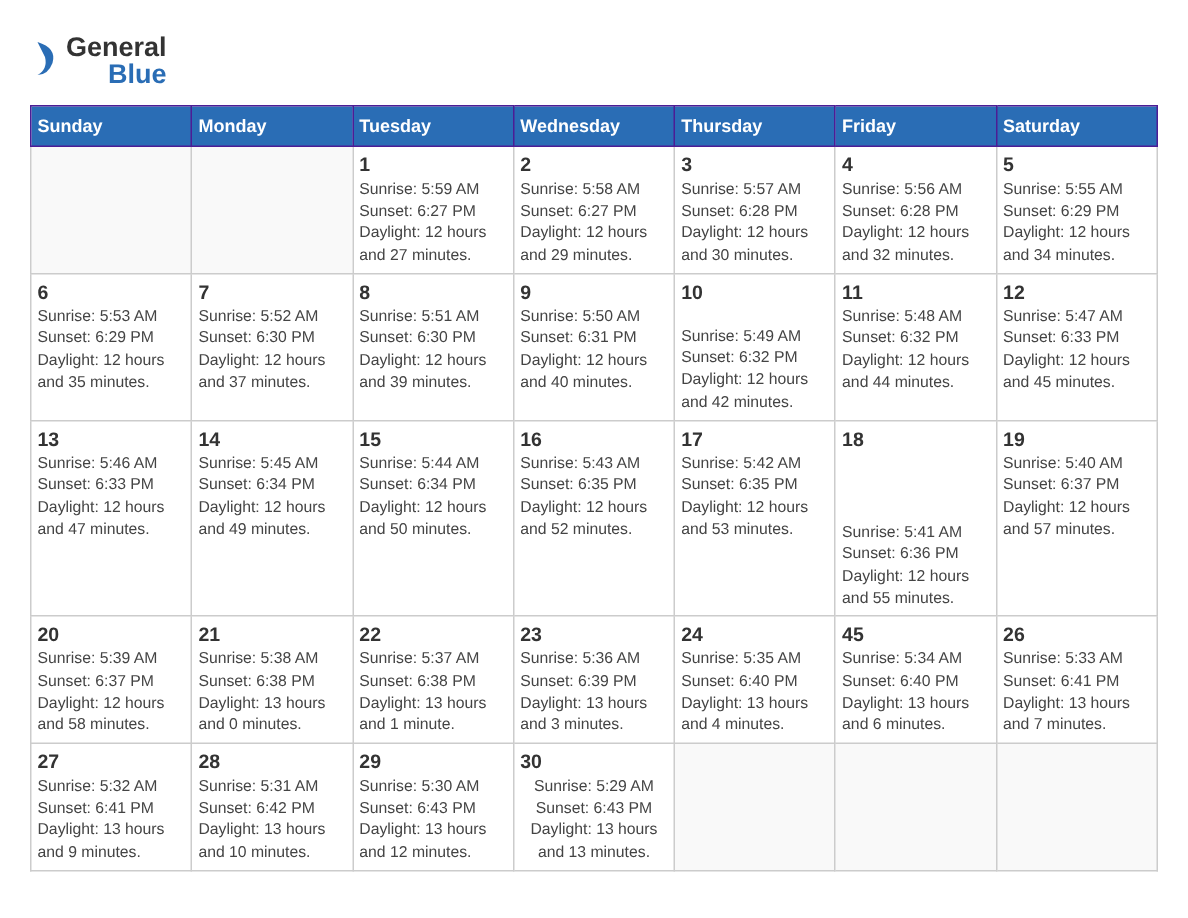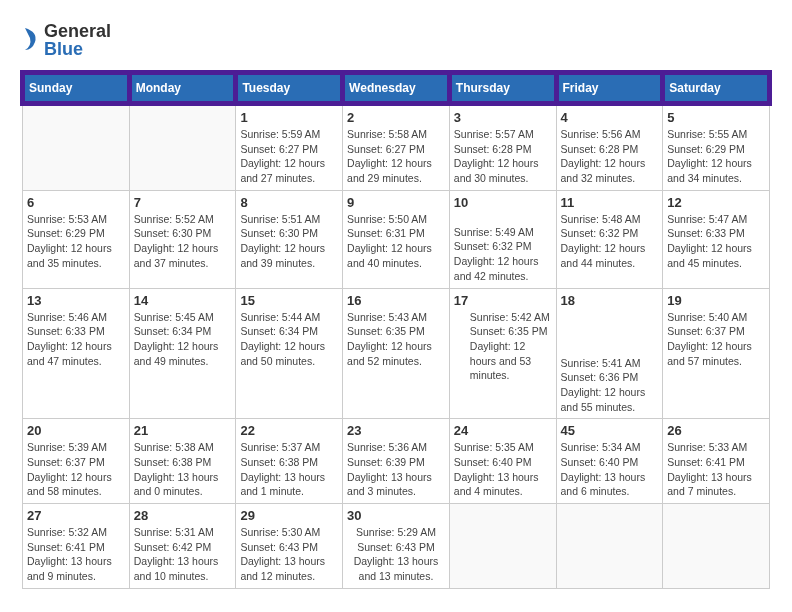--- a/index.html
+++ b/index.html
@@ -50,21 +50,21 @@
       border-collapse: collapse;
       font-size: 11px;
     }
     .calendar th {
       background: #2a6db5;
       color: #fff;
       padding: 6px 4px;
       text-align: left;
       font-size: 12px;
       font-weight: bold;
-      border: 5px solid #4c1d95;
+      border: 1px solid #4c1d95;
     }
     .calendar td {
       border: 1px solid #ccc;
       padding: 4px;
       vertical-align: top;
       width: calc(100% / 7);
       min-height: 80px;
       background: #fff;
     }
     .calendar td.empty {
@@ -84,21 +84,21 @@
     }
   </style>
 </head>
 <body>
 
 <div class="header-area">
   <div class="logo">
       <svg width="20" height="40" viewBox="0 0 20 40">
         <path d="M5 8 Q18 12 15 22 Q12 30 5 30 Q12 26 10 18 Z" fill="#2a6db5"></path>
       </svg>
-      <div style="display: flex; flex-direction: column; line-height: 1.1;">
+      <div style="display: flex; flex-direction: column; line-height: 1.1; text-align: right;">
         <span class="logo-text-general">General</span>
         <span class="logo-text-blue">Blue</span>
       </div>
     </div>
   <div class="title-area">
     <div class="month-title"></div>
     <div class="location-title"></div>
   </div>
 </div>
 
@@ -213,21 +213,21 @@
 Daylight: 12 hours and 50 minutes.</div>
         </td>
         <td>
           <span class="day-number">16</span>
           <div class="day-info" style="white-space: pre-line;">Sunrise: 5:43 AM
 Sunset: 6:35 PM
 Daylight: 12 hours and 52 minutes.</div>
         </td>
         <td>
           <span class="day-number">17</span>
-          <div class="day-info" style="white-space: pre-line; margin-left: 16px;">Sunrise: 5:42 AM
+          <div class="day-info" style="white-space: pre-line;">Sunrise: 5:42 AM
 Sunset: 6:35 PM
 Daylight: 12 hours and 53 minutes.</div>
         </td>
         <td>
           <span class="day-number">18</span>
           <div class="day-info" style="white-space: pre-line; margin-top: 48px;">Sunrise: 5:41 AM
 Sunset: 6:36 PM
 Daylight: 12 hours and 55 minutes.</div>
         </td>
         <td>

